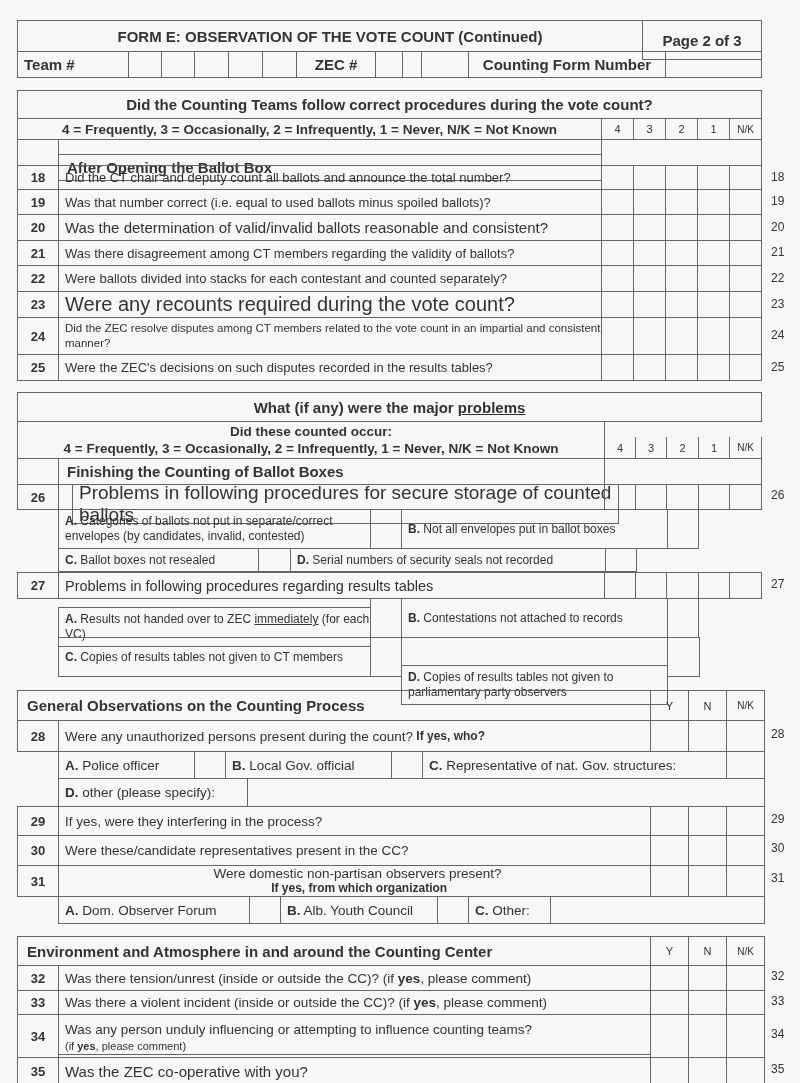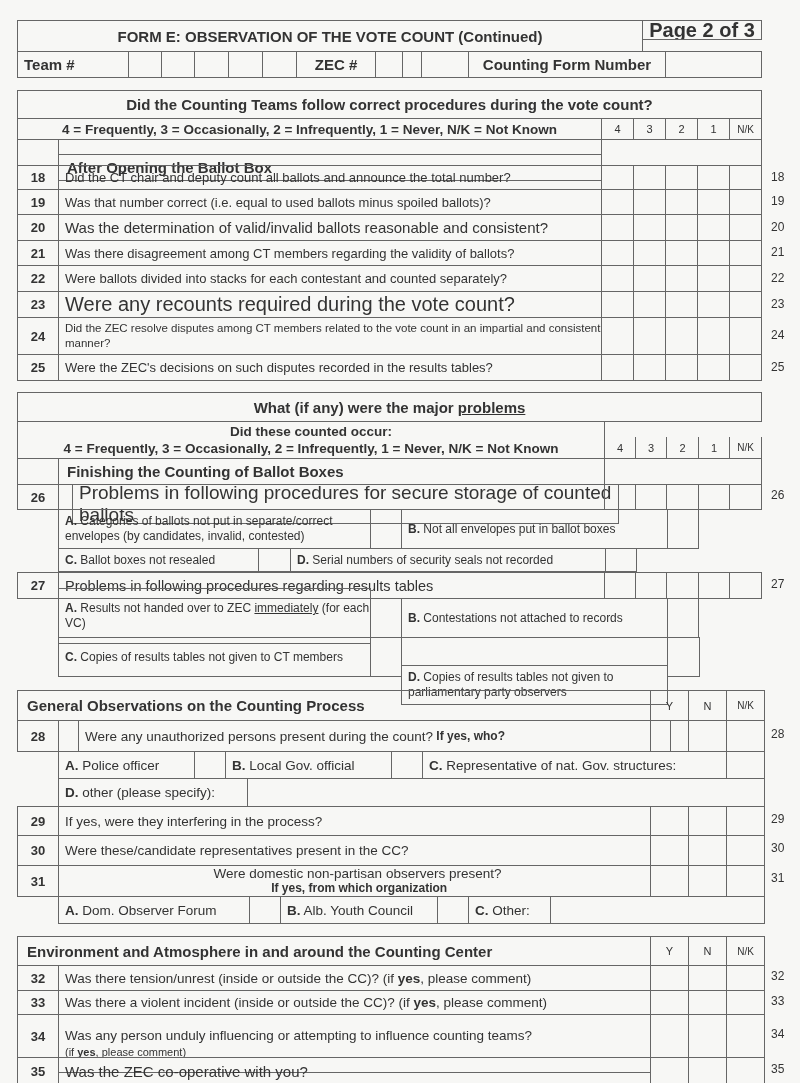--- a/index.html
+++ b/index.html
@@ -15,21 +15,21 @@
   .sm { font-size:11px; color:#333; }
   .opt { padding-left:6px; font-size:12px; color:#333; line-height:15px; white-space:normal; }
   b { font-weight:bold; }
   u { text-decoration:underline; }
 </style>
 </head>
 <body>
 
 <div>
   <div class="cell c hd" style="left:17px;top:20px;width:626px;height:32px;font-size:15px;">FORM E: OBSERVATION OF THE VOTE COUNT (Continued)</div>
-  <div class="cell c hd" style="left:642px;top:20px;width:120px;height:20px;font-size:20px;">Page 2 of 3</div>
+  <div class="cell c hd" style="left:642px;top:20px;width:120px;height:40px;font-size:15px;">Page 2 of 3</div>
 
   <div class="cell hd" style="left:17px;top:51px;width:112px;height:27px;padding-left:6px;font-size:15px;">Team #</div>
   <div class="cell" style="left:128px;top:51px;width:34px;height:27px;"></div>
   <div class="cell" style="left:161px;top:51px;width:34px;height:27px;"></div>
   <div class="cell" style="left:194px;top:51px;width:35px;height:27px;"></div>
   <div class="cell" style="left:228px;top:51px;width:35px;height:27px;"></div>
   <div class="cell" style="left:262px;top:51px;width:35px;height:27px;"></div>
   <div class="cell c hd" style="left:296px;top:51px;width:80px;height:27px;font-size:15px;">ZEC #</div>
   <div class="cell" style="left:375px;top:51px;width:28px;height:27px;"></div>
   <div class="cell" style="left:402px;top:51px;width:20px;height:27px;"></div>
@@ -167,21 +167,21 @@
 
   <div class="cell num" style="left:17px;top:572px;width:42px;height:27px;">27</div>
   <div class="cell q" style="left:58px;top:572px;width:547px;height:27px;font-size:14.5px;">Problems in following procedures regarding results tables</div>
   <div class="cell" style="left:604px;top:572px;width:32px;height:27px;"></div>
   <div class="cell" style="left:635px;top:572px;width:32px;height:27px;"></div>
   <div class="cell" style="left:666px;top:572px;width:33px;height:27px;"></div>
   <div class="cell" style="left:698px;top:572px;width:32px;height:27px;"></div>
   <div class="cell" style="left:729px;top:572px;width:33px;height:27px;"></div>
   <div class="side" style="top:577px;">27</div>
 
-  <div class="cell opt" style="left:58px;top:588px;width:313px;height:56px;">
+  <div class="cell opt" style="left:58px;top:607px;width:313px;height:40px;">
       <span><b>A.</b> <span>Results not handed over to ZEC </span><u>immediately</u><span> (for each VC)</span></span>
     </div>
   <div class="cell" style="left:370px;top:598px;width:32px;height:40px;"></div>
   <div class="cell opt" style="left:401px;top:598px;width:267px;height:40px;">
       <span><b>B.</b> <span>Contestations not attached to records</span></span>
     </div>
   <div class="cell" style="left:667px;top:598px;width:32px;height:40px;"></div>
 
   <div class="cell opt" style="left:58px;top:637px;width:313px;height:40px;">
       <span><b>C.</b> <span>Copies of results tables not given to CT members</span></span>
@@ -193,21 +193,21 @@
   <div class="cell" style="left:667px;top:637px;width:33px;height:40px;"></div>
 </div>
 
 <div>
   <div class="cell hd" style="left:17px;top:690px;width:634px;height:31px;padding-left:9px;font-size:15px;">General Observations on the Counting Process</div>
   <div class="cell c sm" style="left:650px;top:690px;width:39px;height:31px;">Y</div>
   <div class="cell c sm" style="left:688px;top:690px;width:39px;height:31px;">N</div>
   <div class="cell c sm" style="left:726px;top:690px;width:39px;height:31px;font-size:10px;">N/K</div>
 
   <div class="cell num" style="left:17px;top:720px;width:42px;height:32px;">28</div>
-  <div class="cell q" style="left:58px;top:720px;width:593px;height:32px;margin-left:20px;">
+  <div class="cell q" style="left:58px;top:720px;width:593px;height:32px;">
       <span>Were any unauthorized persons present during the count?</span>
       <b style="font-size:12px;white-space:pre;"> If yes, who?</b>
     </div>
   <div class="cell" style="left:650px;top:720px;width:39px;height:32px;"></div>
   <div class="cell" style="left:688px;top:720px;width:39px;height:32px;"></div>
   <div class="cell" style="left:726px;top:720px;width:39px;height:32px;"></div>
   <div class="side" style="top:727px;">28</div>
 
   <div class="cell opt" style="left:58px;top:751px;width:137px;height:28px;font-size:13.5px;">
       <span><b>A.</b> <span>Police officer</span></span>
@@ -285,21 +285,21 @@
       <div class="side" style="top:969px;">32</div>
       <div class="cell num" style="left:17px;top:990px;width:42px;height:25px;">33</div>
       <div class="cell q" style="left:58px;top:990px;width:593px;height:25px;">
         <span><span style="white-space: pre;">Was there a violent incident (inside or outside the CC)? (if </span><b>yes</b><span style="white-space: pre;">, please comment)</span></span>
       </div>
       <div class="cell" style="left:650px;top:990px;width:39px;height:25px;"></div>
       <div class="cell" style="left:688px;top:990px;width:39px;height:25px;"></div>
       <div class="cell" style="left:726px;top:990px;width:39px;height:25px;"></div>
       <div class="side" style="top:994px;">33</div>
       <div class="cell num" style="left:17px;top:1014px;width:42px;height:44px;">34</div>
-      <div class="cell q" style="left:58px;top:1014px;width:593px;height:59px;">
+      <div class="cell q" style="left:58px;top:1014px;width:593px;height:41px;align-items:flex-end;">
         <span style="white-space: normal; line-height: 16px;"><span style="white-space: pre;">Was any person unduly influencing or attempting to influence counting teams?</span><br><span style="font-size: 11px;"><span>(if </span><b>yes</b><span>, please comment)</span></span></span>
       </div>
       <div class="cell" style="left:650px;top:1014px;width:39px;height:44px;"></div>
       <div class="cell" style="left:688px;top:1014px;width:39px;height:44px;"></div>
       <div class="cell" style="left:726px;top:1014px;width:39px;height:44px;"></div>
       <div class="side" style="top:1027px;">34</div>
       <div class="cell num" style="left:17px;top:1057px;width:42px;height:28px;">35</div>
       <div class="cell q" style="left:58px;top:1057px;width:593px;height:28px;font-size:15px;">
         <span><span style="white-space: pre;">Was the ZEC co-operative with you?</span></span>
       </div>

